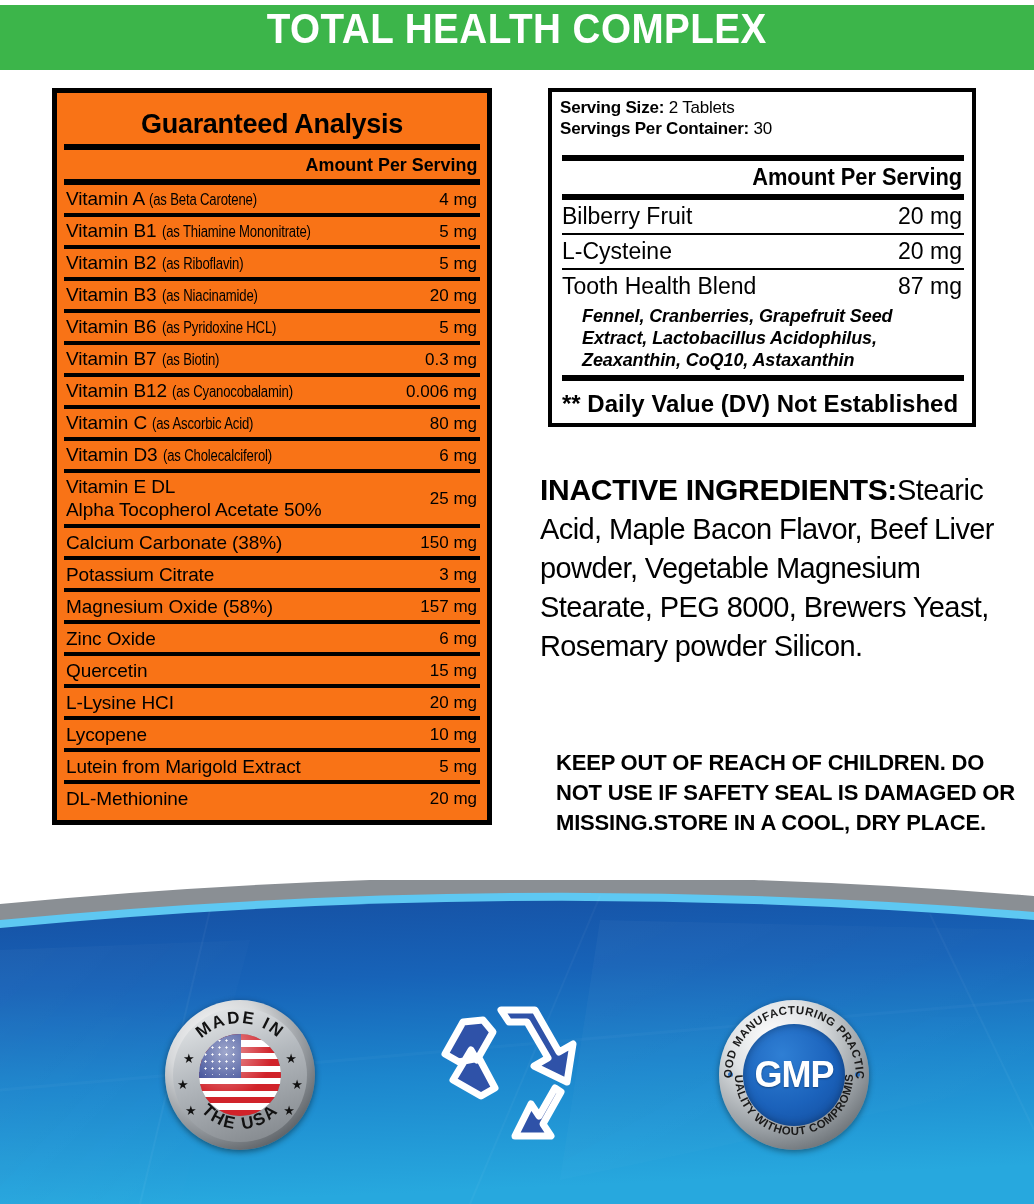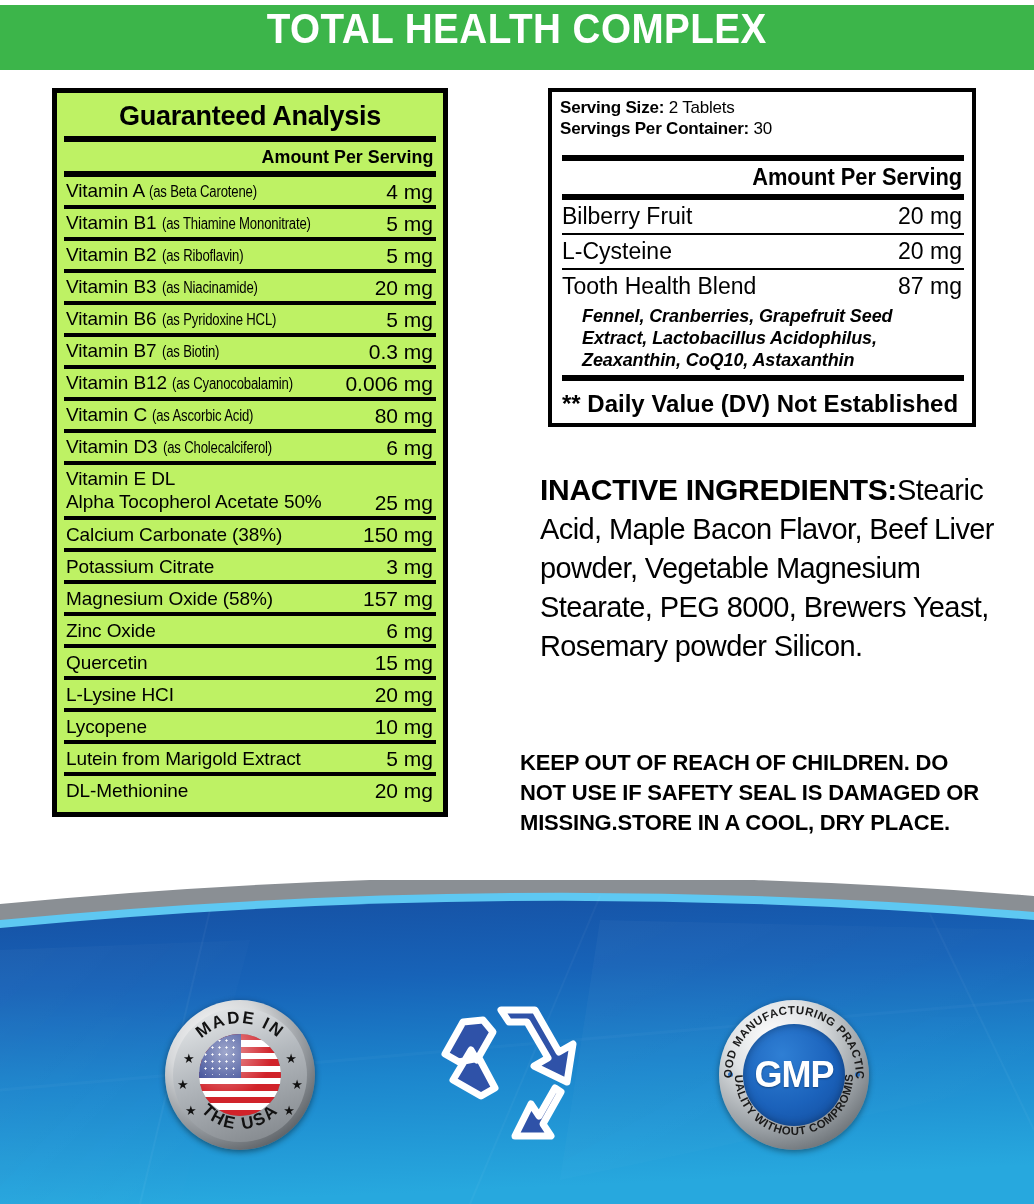--- a/index.html
+++ b/index.html
@@ -37,25 +37,25 @@
     transform: scaleX(0.92);
     transform-origin: center;
     white-space: nowrap;
   }
 
   
   .ga-box {
     position: absolute;
     left: 52px;
     top: 88px;
-    width: 396px;
+    width: 440px;
     border: 5px solid #000;
-    background: #bef264;
+    background: #f97316;
     box-sizing: border-box;
-    padding: 6px 5px 8px 5px;
+    padding: 14px 5px 8px 5px;
   }
   .ga-title {
     text-align: center;
     font-family: "Liberation Sans", sans-serif;
     font-weight: bold;
     font-size: 27px;
     line-height: 32px;
     letter-spacing: -0.3px;
     padding: 1px 0 4px 0;
   }
@@ -71,21 +71,21 @@
     line-height: 25px;
     padding: 2px 5px 2px 0;
     transform: scaleX(0.94);
     transform-origin: right center;
     white-space: nowrap;
   }
 
   .ga-rows { }
   .ga-row {
     display: flex;
-    align-items: flex-end;
+    align-items: center;
     justify-content: space-between;
     padding: 2px 5px 2px 4px;
     min-height: 24px;
   }
   .ga-name {
     font-family: "Liberation Sans Narrow", "Liberation Sans", sans-serif;
     font-size: 19px;
     line-height: 23px;
     white-space: nowrap;
     letter-spacing: -0.1px;
@@ -97,21 +97,21 @@
     transform-origin: left center;
     letter-spacing: -0.2px;
   }
   .ga-name .sub2 {
     display: block;
     font-size: 19px;
     line-height: 24px;
   }
   .ga-amt {
     font-family: "Liberation Sans Narrow", "Liberation Sans", sans-serif;
-    font-size: 21px;
+    font-size: 17px;
     line-height: 23px;
     white-space: nowrap;
     text-align: right;
     padding-left: 12px;
   }
 
   
   .sf-box {
     position: absolute;
     left: 548px;
@@ -194,21 +194,21 @@
   }
   .inactive-label {
     font-family: "Liberation Sans Narrow", "Liberation Sans", sans-serif;
     font-weight: bold;
     font-size: 30px;
     letter-spacing: -0.3px;
   }
 
   .warning-block {
     position: absolute;
-    left: 520px;
+    left: 556px;
     top: 748px;
     width: 462px;
     font-family: "Liberation Sans Narrow", "Liberation Sans", sans-serif;
     font-weight: bold;
     font-size: 22px;
     line-height: 30px;
     letter-spacing: -0.2px;
   }
 
   

